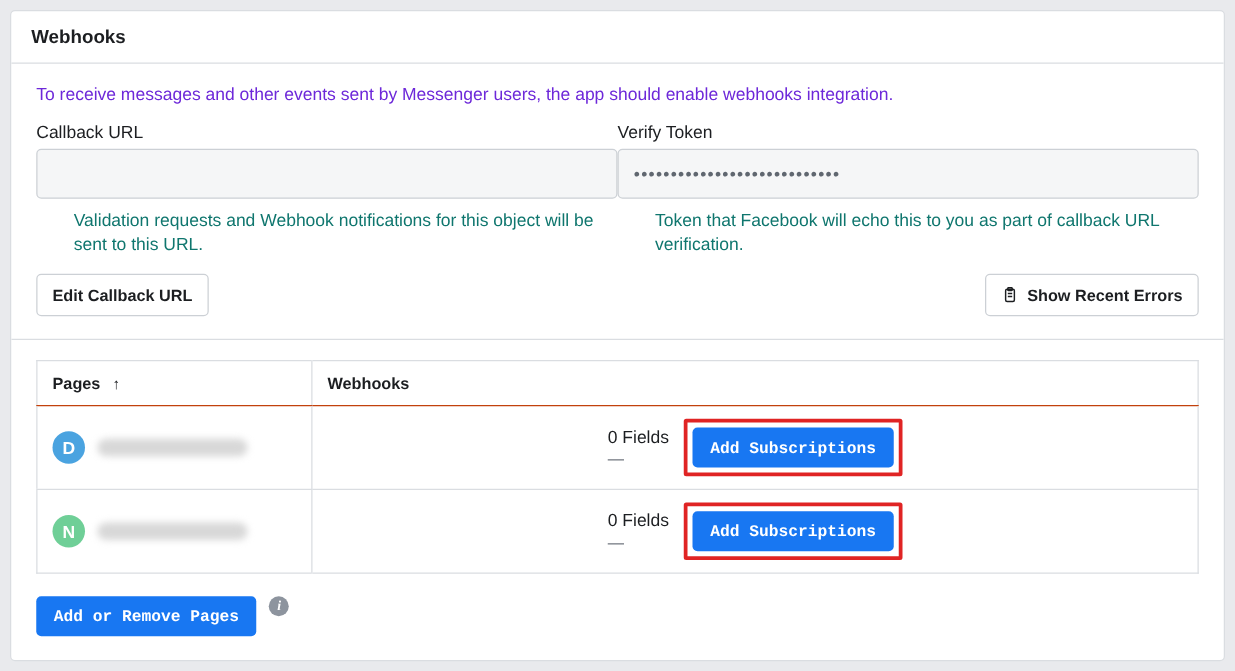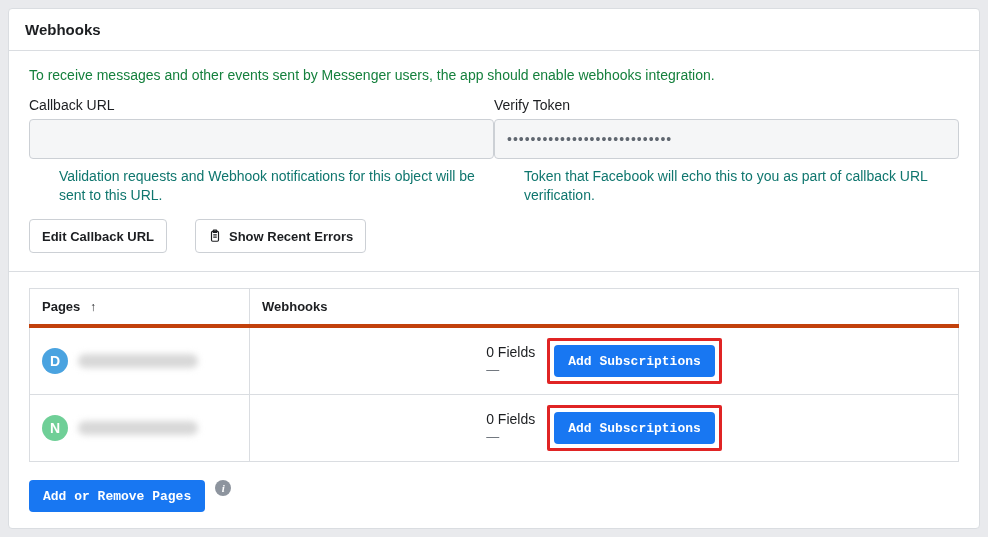--- a/index.html
+++ b/index.html
@@ -26,21 +26,21 @@
     font-weight: 600;
     color: #1c1e21;
     font-size: 15px;
   }
   .card-body {
     padding: 16px 20px 18px 20px;
     border-bottom: 1px solid #dadde1;
   }
   .desc {
     margin-bottom: 14px;
-    color: #15803d;
+    color: #6d28d9;
   }
   .field-row {
     display: flex;
     margin-bottom: 8px;
   }
   .field-col {
     flex: 1;
   }
   .field-label {
     margin-bottom: 6px;
@@ -59,22 +59,23 @@
   .field-input::placeholder { color: #606770; letter-spacing: 1px; }
   .field-help {
     margin-top: 8px;
     color: #0f766e;
     line-height: 1.35;
     min-height: 38px;
     margin-left: 30px;
   }
   .btn-row {
     display: flex;
-    gap: 28px;
+    gap: 12px;
     margin-top: 14px;
+    justify-content: space-between;
   }
   .btn-secondary {
     display: inline-flex;
     align-items: center;
     gap: 7px;
     height: 34px;
     padding: 0 12px;
     border: 1px solid #ccd0d5;
     border-radius: 4px;
     background: #fff;
@@ -110,21 +111,21 @@
     border-collapse: collapse;
   }
   .table th, .table td {
     text-align: left;
     font-size: 13px;
   }
   .table thead th {
     padding: 10px 12px;
     font-weight: 600;
     color: #1c1e21;
-    border-bottom: 4px solid #c2410c;
+    border-bottom: 1px solid #c2410c;
   }
   .table thead th:first-child { width: 220px; border-right: 1px solid #dadde1; }
   .table tbody td {
     padding: 10px 12px;
     border-bottom: 1px solid #dadde1;
     vertical-align: middle;
   }
   .table tbody td:first-child { border-right: 1px solid #dadde1; }
   .table tbody tr:last-child td { border-bottom: none; }
   .sort-icon { margin-left: 6px; font-size: 12px; }

